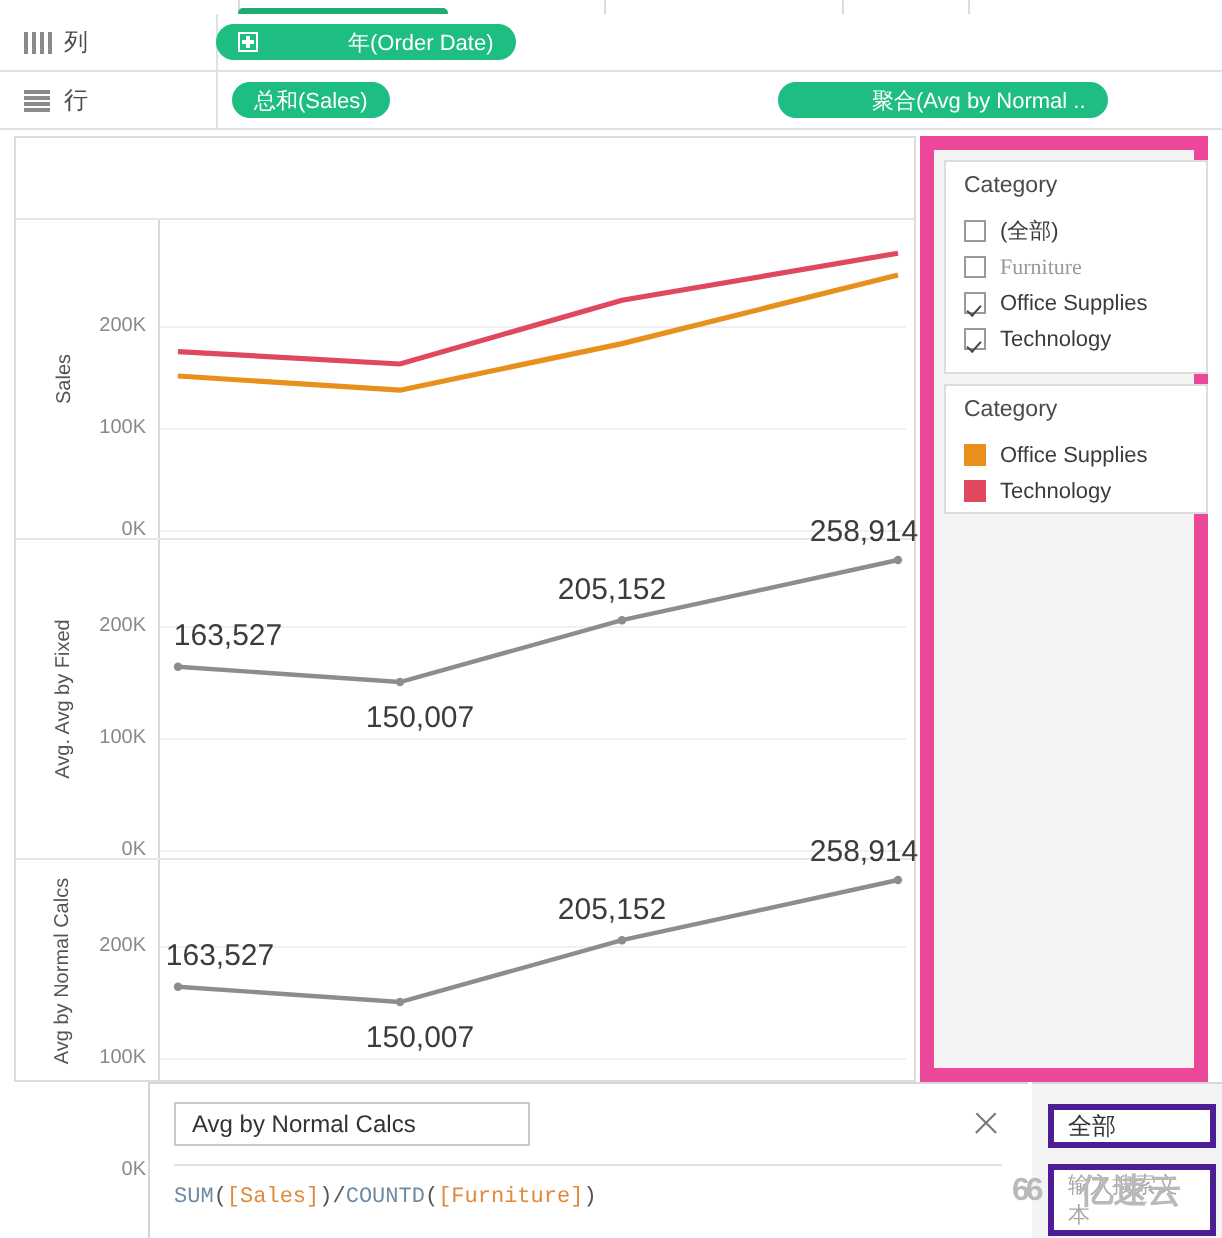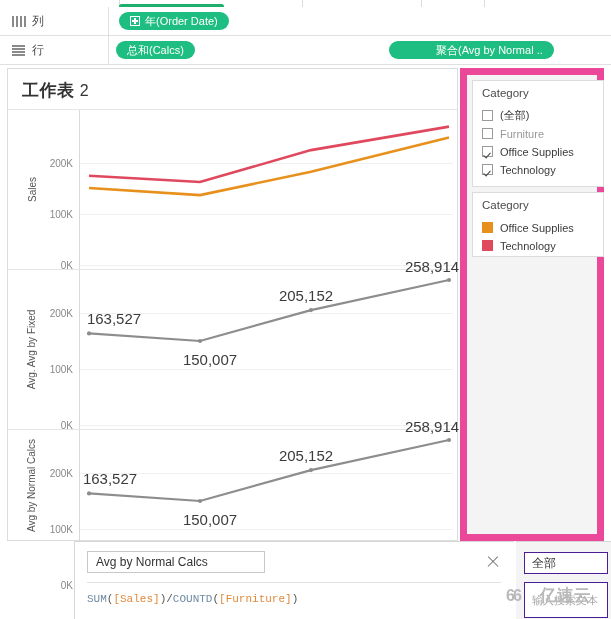--- a/index.html
+++ b/index.html
@@ -81,21 +81,21 @@
     border:1px solid #dcdcdc;box-sizing:border-box;}
   .card.filter{top:5px;height:107px;}
   .card.legend{top:117px;height:65px;}
   .card-title{position:absolute;left:9px;top:6px;font-size:11.5px;color:#4a4a4a;}
   .fitem{position:absolute;left:9px;height:17px;display:flex;align-items:center;gap:7px;}
   .cbox{width:11px;height:11px;border:1px solid #9a9a9a;background:#fff;
     box-sizing:border-box;position:relative;flex:0 0 auto;}
   .cbox.on:after{content:"";position:absolute;left:2px;top:4px;width:3px;height:6px;
     border:solid #444;border-width:0 1.4px 1.4px 0;transform:rotate(42deg);}
   .fitem .lbl{font-size:11px;color:#3b3b3b;white-space:nowrap;}
-  .fitem .lbl.dim{color:#999999;}
+  .fitem .lbl.dim{color:#999999;font-family:Liberation Serif, serif;}
   .swatch{width:11px;height:11px;flex:0 0 auto;}
 
   
   .calcbar{position:absolute;left:74px;top:541px;width:440px;height:78px;
     background:#ffffff;border-top:1px solid #d6d6d6;border-left:1px solid #d6d6d6;box-sizing:border-box;}
   .calcname{position:absolute;left:12px;top:9px;width:178px;height:22px;
     border:1px solid #c9c9c9;background:#fff;box-sizing:border-box;
     display:flex;align-items:center;padding:0 8px;font-size:12px;color:#333;}
   .closex{position:absolute;left:410px;top:12px;width:16px;height:16px;cursor:pointer;}
   .closex:before,.closex:after{content:"";position:absolute;left:1px;top:7px;width:14px;height:1.4px;background:#777;}
@@ -105,21 +105,21 @@
   .formula{position:absolute;left:12px;top:51px;font-family:"Liberation Mono","DejaVu Sans Mono",monospace;
     font-size:11px;white-space:nowrap;}
   .fn{color:#6f8ba4;}
   .fld{color:#e08a3c;text-align:right;}
   .op{color:#555555;}
 
   
   .rstub{position:absolute;left:516px;top:541px;width:95px;height:78px;
     background:#f4f4f4;border-top:1px solid #d6d6d6;box-sizing:border-box;}
   .rstub .box{position:absolute;left:8px;width:84px;background:#fff;
-    border:1px solid #4c1d95;box-sizing:border-box;display:flex;align-items:center;padding:0 7px;font-family:Liberation Serif, serif;}
+    border:3px solid #4c1d95;box-sizing:border-box;display:flex;align-items:center;padding:0 7px;font-family:Liberation Serif, serif;}
   .rstub .b1{top:10px;height:22px;font-size:12px;color:#333;}
   .rstub .b2{top:40px;height:36px;font-size:11px;color:#a8a8a8;}
 
   
   .wm{position:absolute;left:506px;top:584px;display:flex;align-items:center;gap:20px;
     color:#b9b9b9;font-size:17px;font-weight:bold;pointer-events:none;}
   .wm .eyes{font-size:16px;letter-spacing:-2px;}
 </style>
 </head>
 <body>
@@ -137,49 +137,45 @@
   <div class="shelf cols">
     <div class="shelf-label">
       <span class="shelf-icon ic-col">
           <i></i>
           <i></i>
           <i></i>
           <i></i>
         </span>
       <span class="txt">列</span>
     </div>
-    <div class="pill" style="left:119px;">
+    <div class="pill" style="left:108px;gap:40px;">
       <span class="pillicon"></span>
       <span>年(Order Date)</span>
     </div>
   </div>
 
   <div class="shelf rows">
     <div class="shelf-label">
       <span class="shelf-icon ic-row">
           <i></i>
           <i></i>
           <i></i>
           <i></i>
         </span>
       <span class="txt">行</span>
     </div>
     <div class="pill" style="left:116px;">
-      <span>总和(Calcs)</span>
+      <span>总和(Sales)</span>
     </div>
     <div class="pill" style="left:389px;padding-left:47px;">
       <span>聚合(Avg by Normal ..</span>
     </div>
   </div>
 
   <div class="sheet">
-    <div class="sheet-title">
-      <span>工作表</span>
-      <span class="num">2</span>
-    </div>
 
     <div class="panes">
 
       <div class="pane p1">
         <div class="axis-title">
           <span>Sales</span>
         </div>
         <div class="ticks">
           <div class="tick" style="top:53px;">200K</div>
           <div class="tick" style="top:104px;">100K</div>

